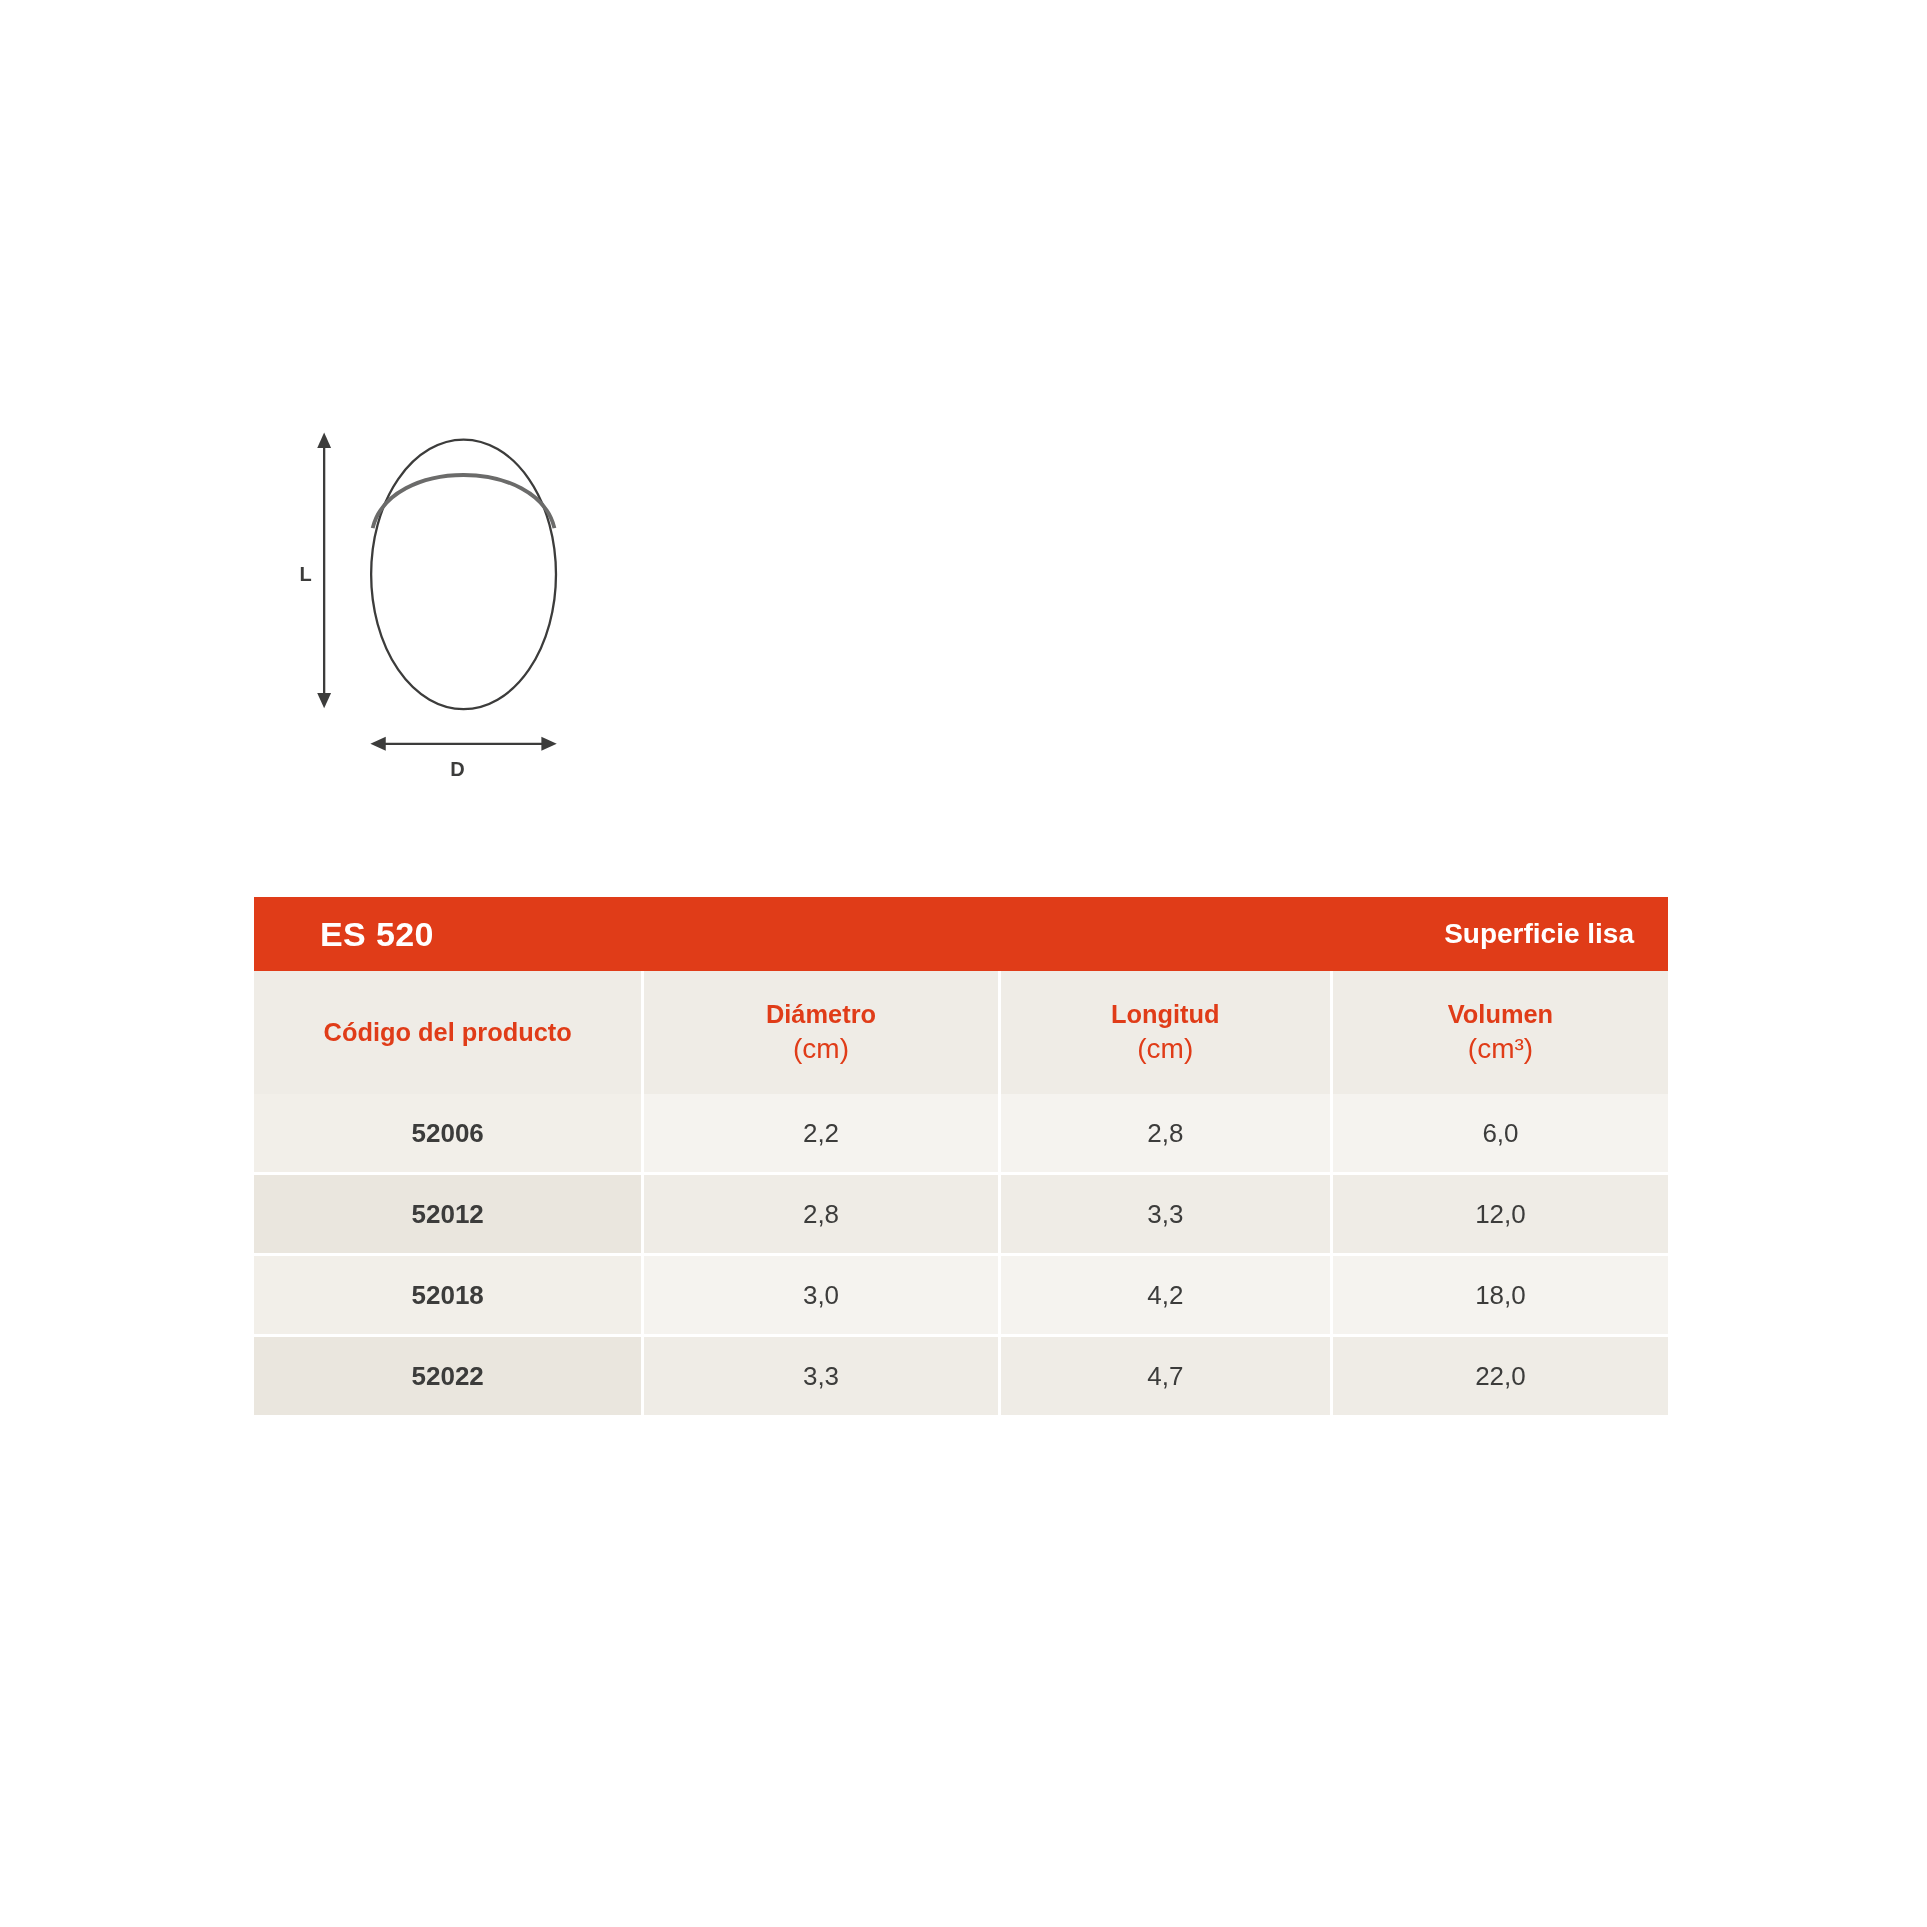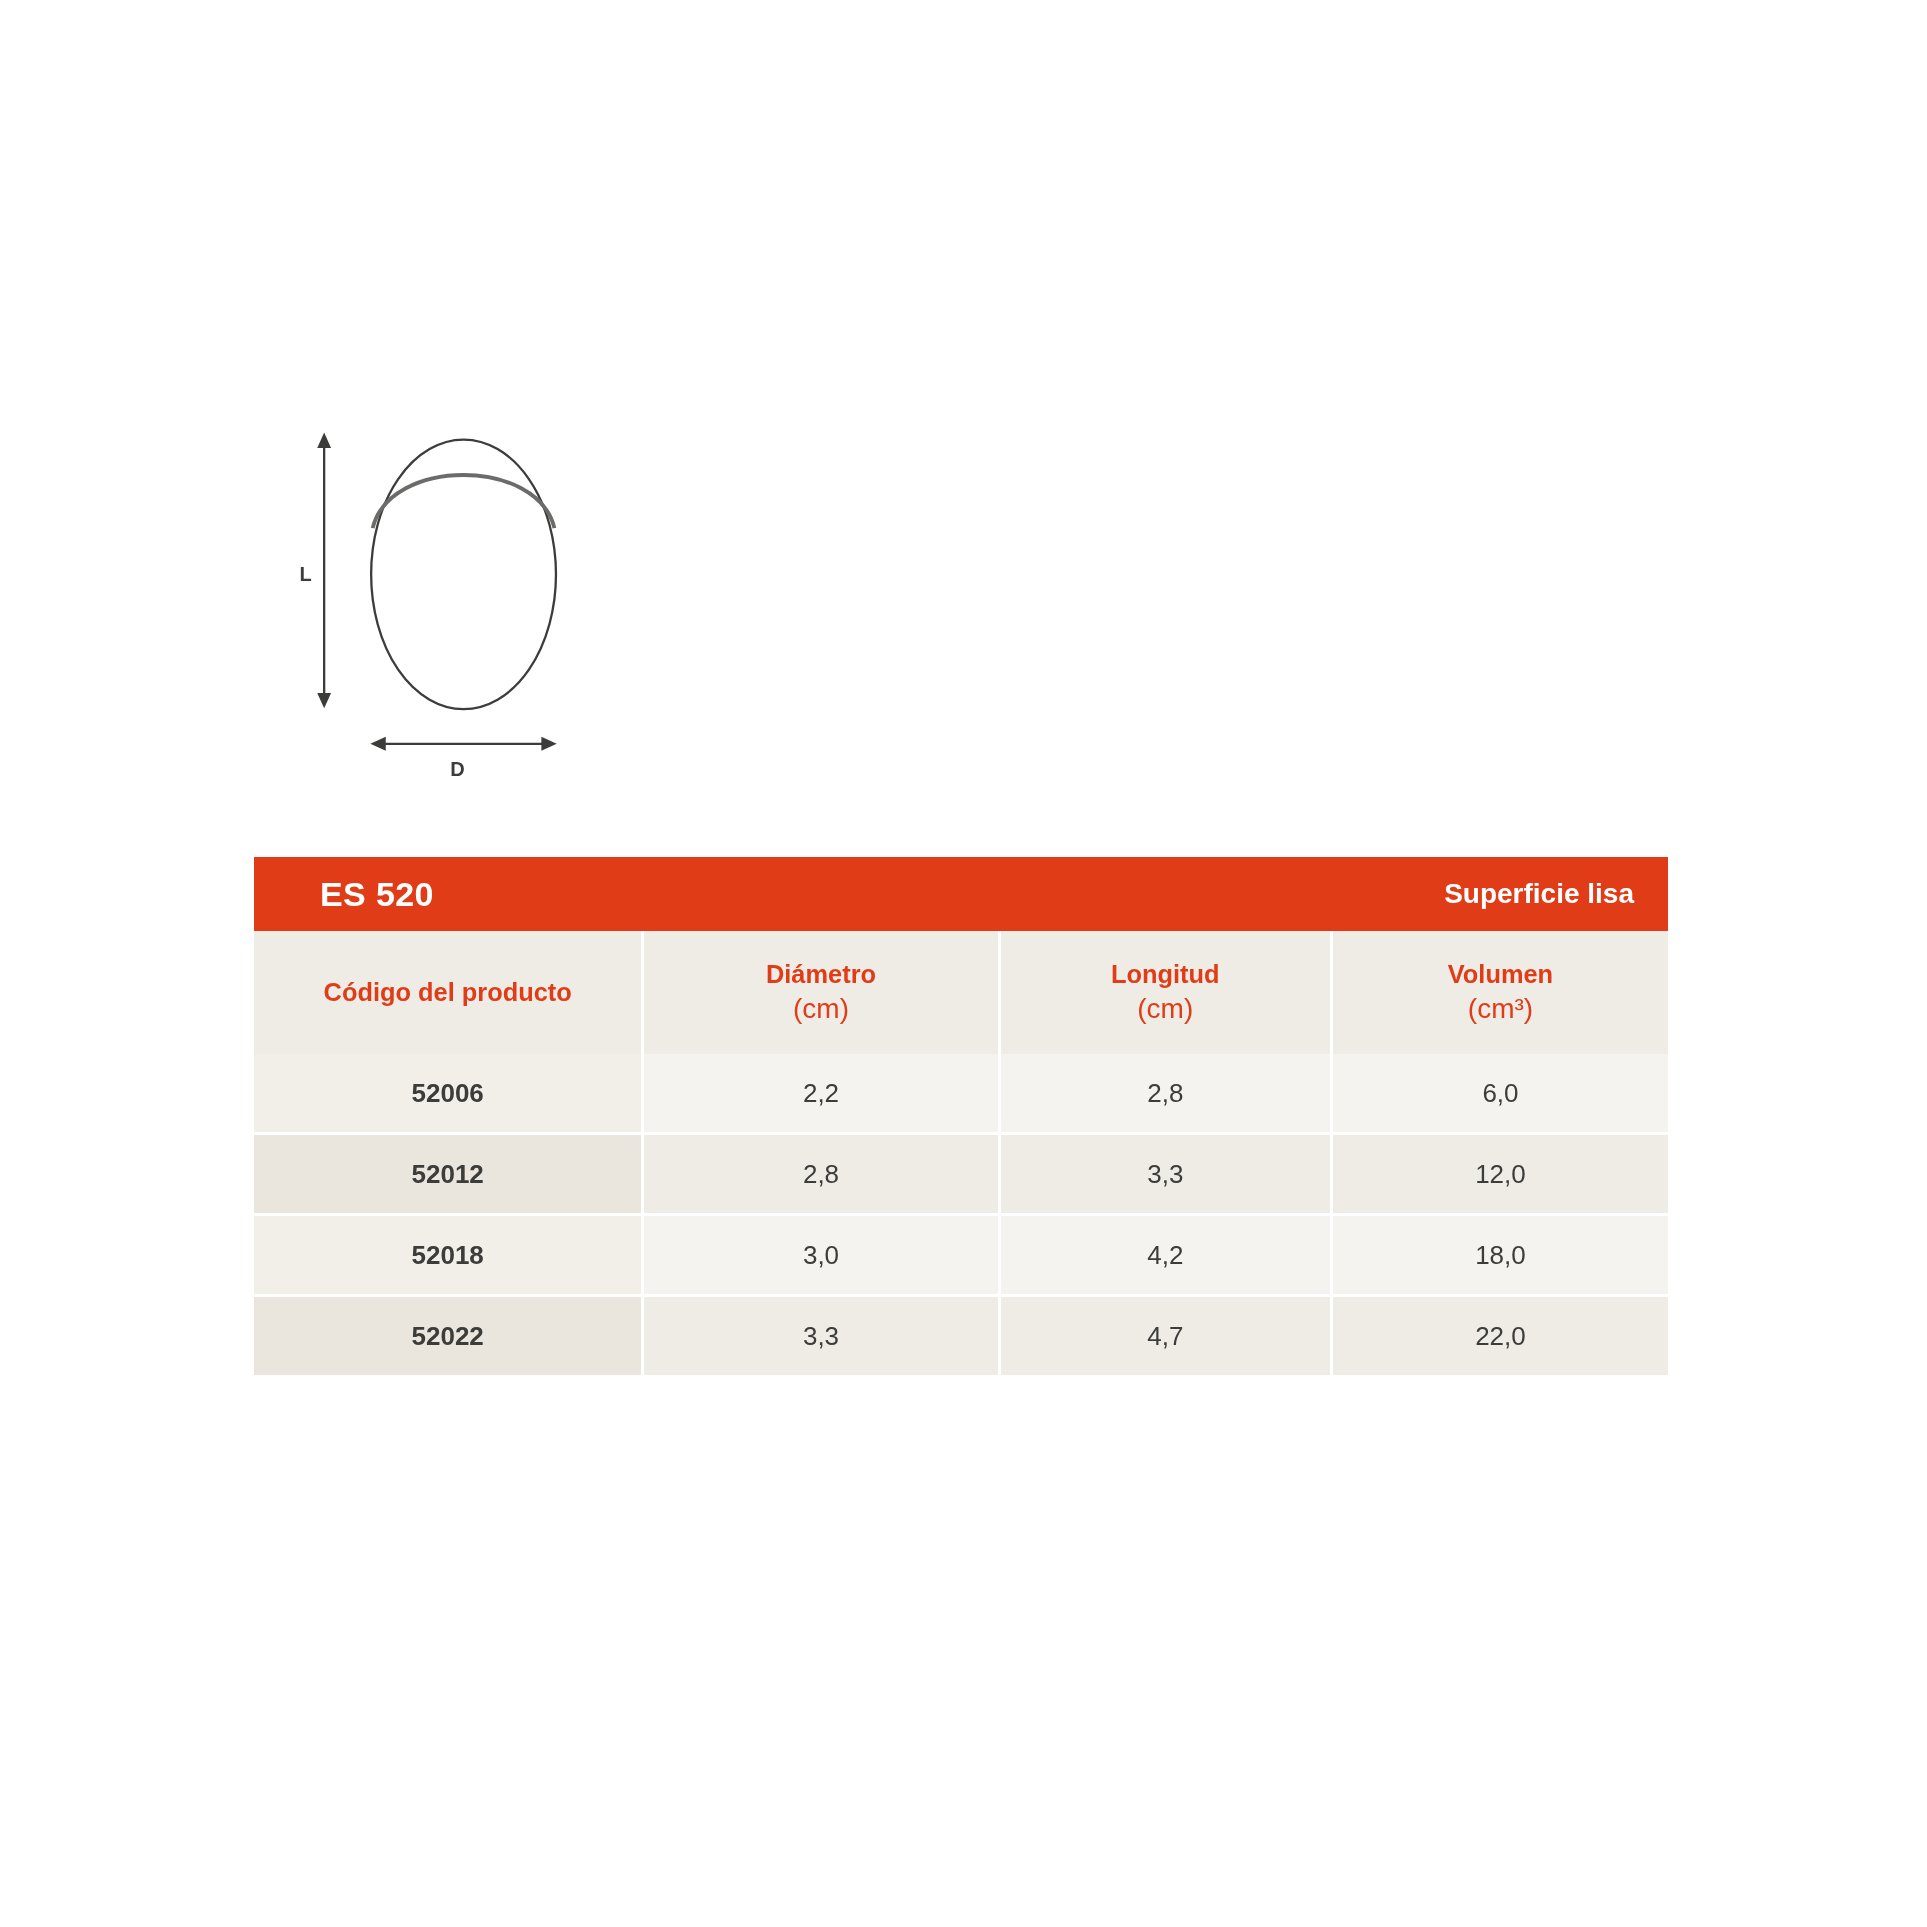--- a/index.html
+++ b/index.html
@@ -29,21 +29,21 @@
     font-family: "Liberation Sans", sans-serif;
     font-weight: bold;
     font-size: 26px;
     fill: #3c3c3b;
   }
 
   
   .table-wrap {
     position: absolute;
     left: 254px;
-    top: 857px;
+    top: 897px;
     width: 1414px;
   }
   table.spec {
     border-collapse: collapse;
     width: 100%;
     table-layout: fixed;
   }
   .title-row td {
     background: #e03c18;
     padding: 0;

